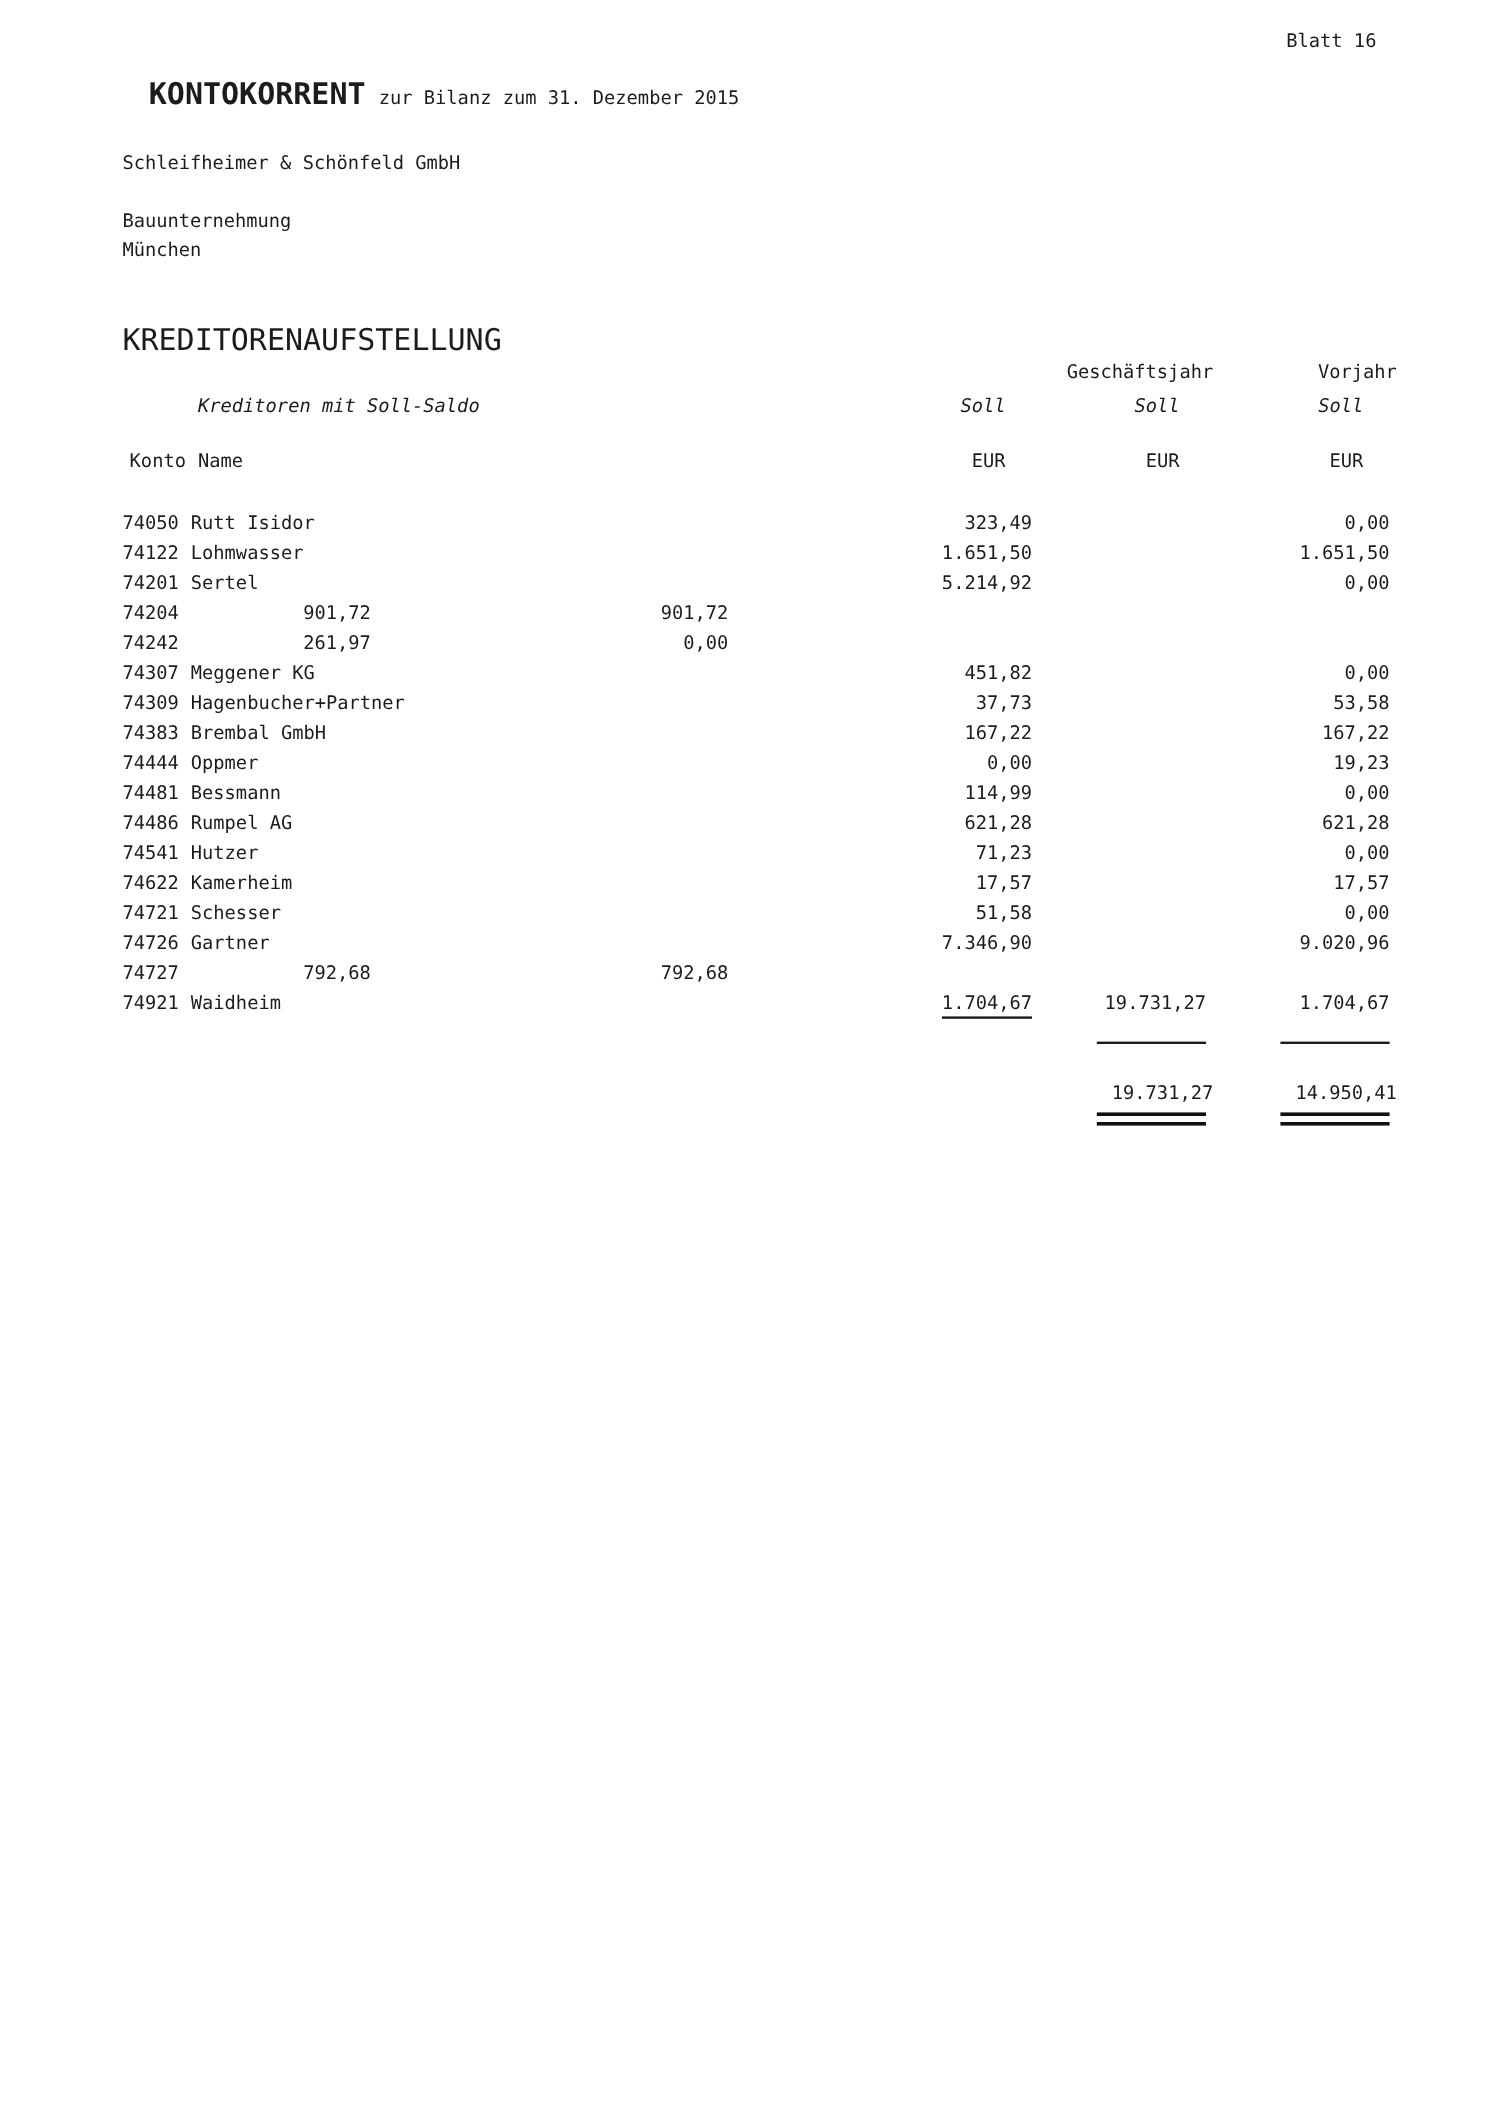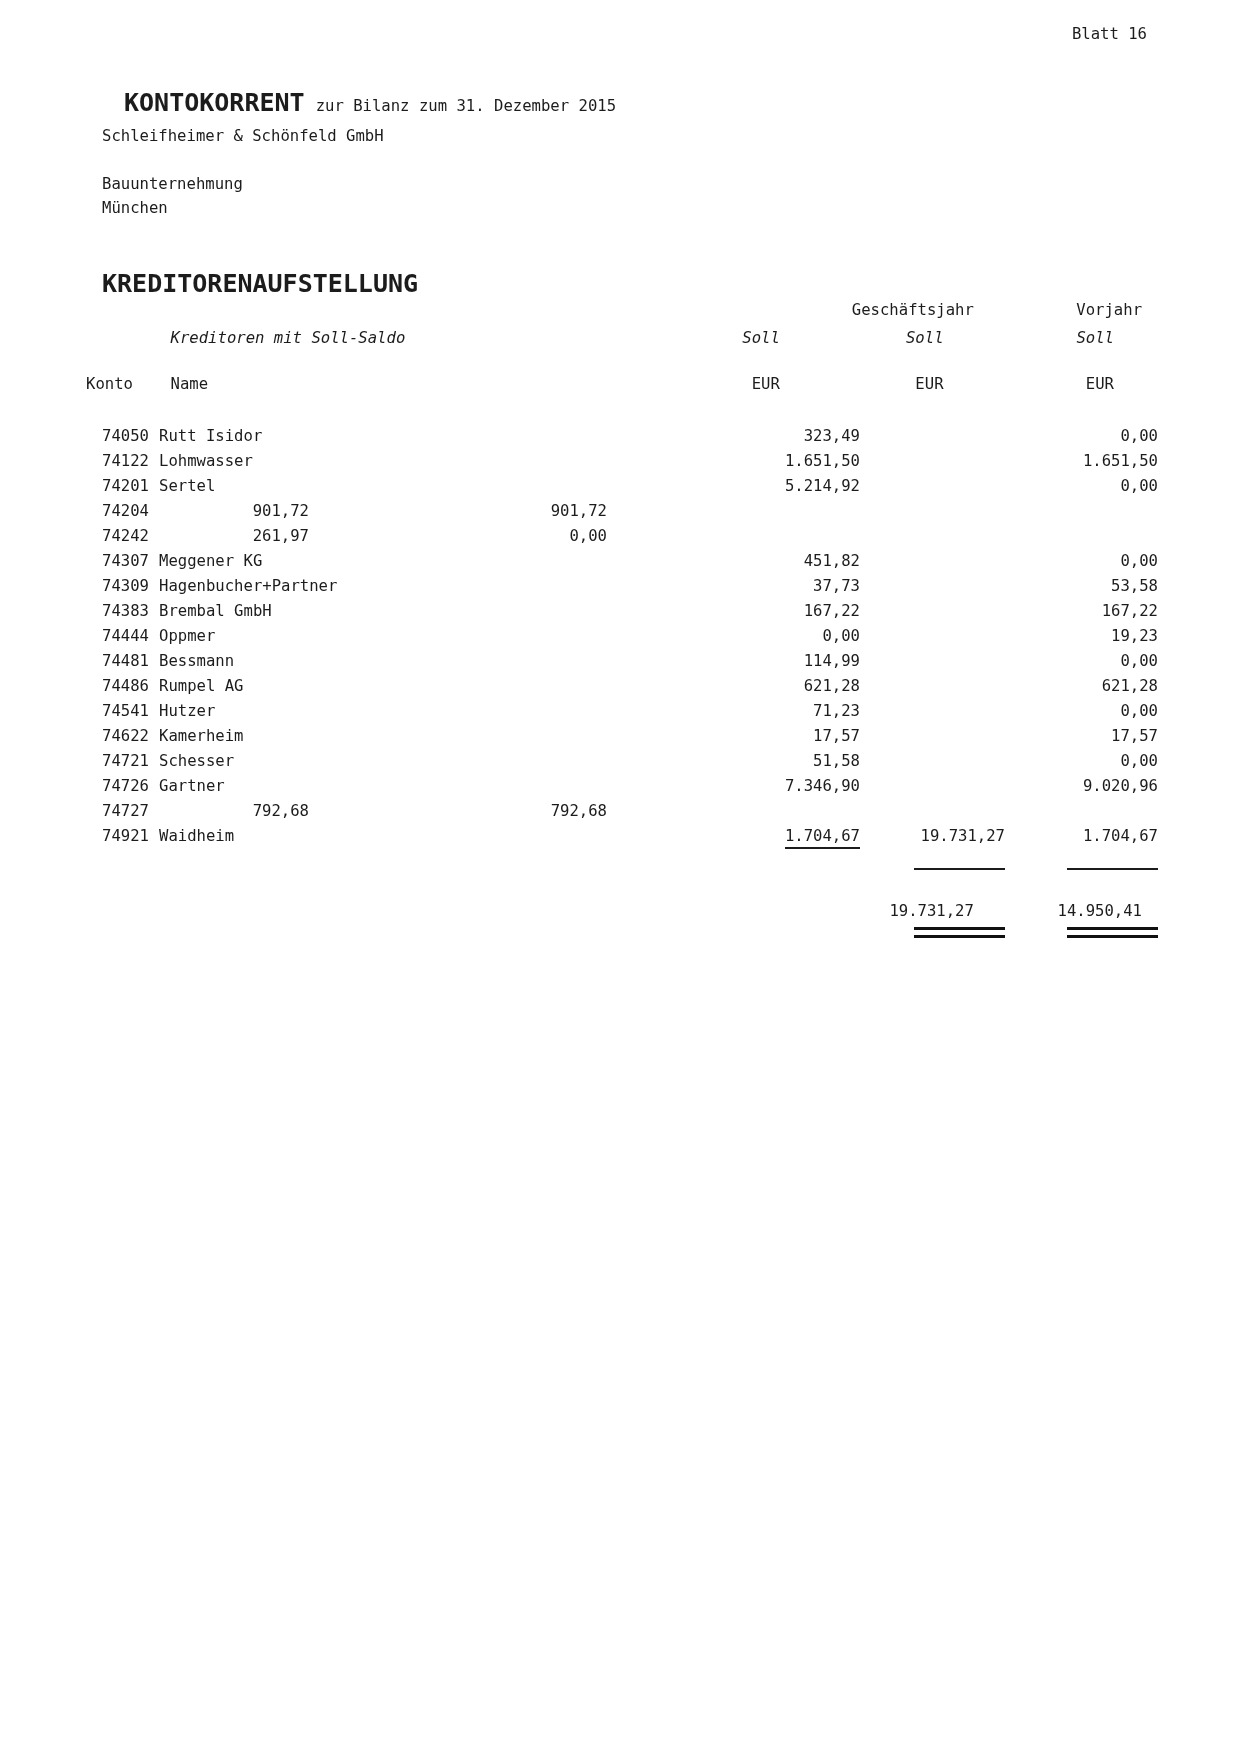--- a/index.html
+++ b/index.html
@@ -4,29 +4,29 @@
 <style>
   html,body{margin:0;padding:0;background:#ffffff;}
   body{
     width:1240px;height:1754px;position:relative;overflow:hidden;
     font-family:"DejaVu Sans Mono","Liberation Mono",monospace;
     color:#1c1c1c;
   }
   .abs{position:absolute;}
   .txt{font-size:15.6px;line-height:20px;white-space:pre;}
   .sheet-label{top:24px;left:91px;width:1056px;text-align:right;}
-  .title-row{top:64px;left:124px;display:flex;align-items:baseline;gap:11px;margin-top:24px;}
+  .title-row{top:64px;left:124px;display:flex;align-items:baseline;gap:11px;}
   .doc-title{font-size:25px;font-weight:bold;line-height:30px;white-space:pre;}
   .doc-subtitle{font-size:15.6px;white-space:pre;}
   .company{top:126px;left:102px;}
   .biz{top:174px;left:102px;}
   .city{top:198px;left:102px;}
-  .report-heading{top:270px;left:102px;font-size:25px;font-weight:bold;line-height:28px;white-space:pre;}
-
-  .cols{display:flex;left:86px;width:1056px;gap:36px;}
+  .report-heading{top:270px;left:102px;font-size:25px;font-weight:normal;line-height:28px;white-space:pre;}
+
+  .cols{display:flex;left:108px;width:1056px;}
   .c-konto{width:57px;}
   .c-name{width:551px;}
   .c1{width:150px;text-align:right;}
   .c2{width:145px;text-align:right;}
   .c3{width:153px;text-align:right;}
   .pad{padding-right:28px;box-sizing:border-box;}
   .hdr-years{top:300px;}
   .hdr-soll{top:328px;font-style:italic;}
   .hdr-eur{top:374px;}
 

